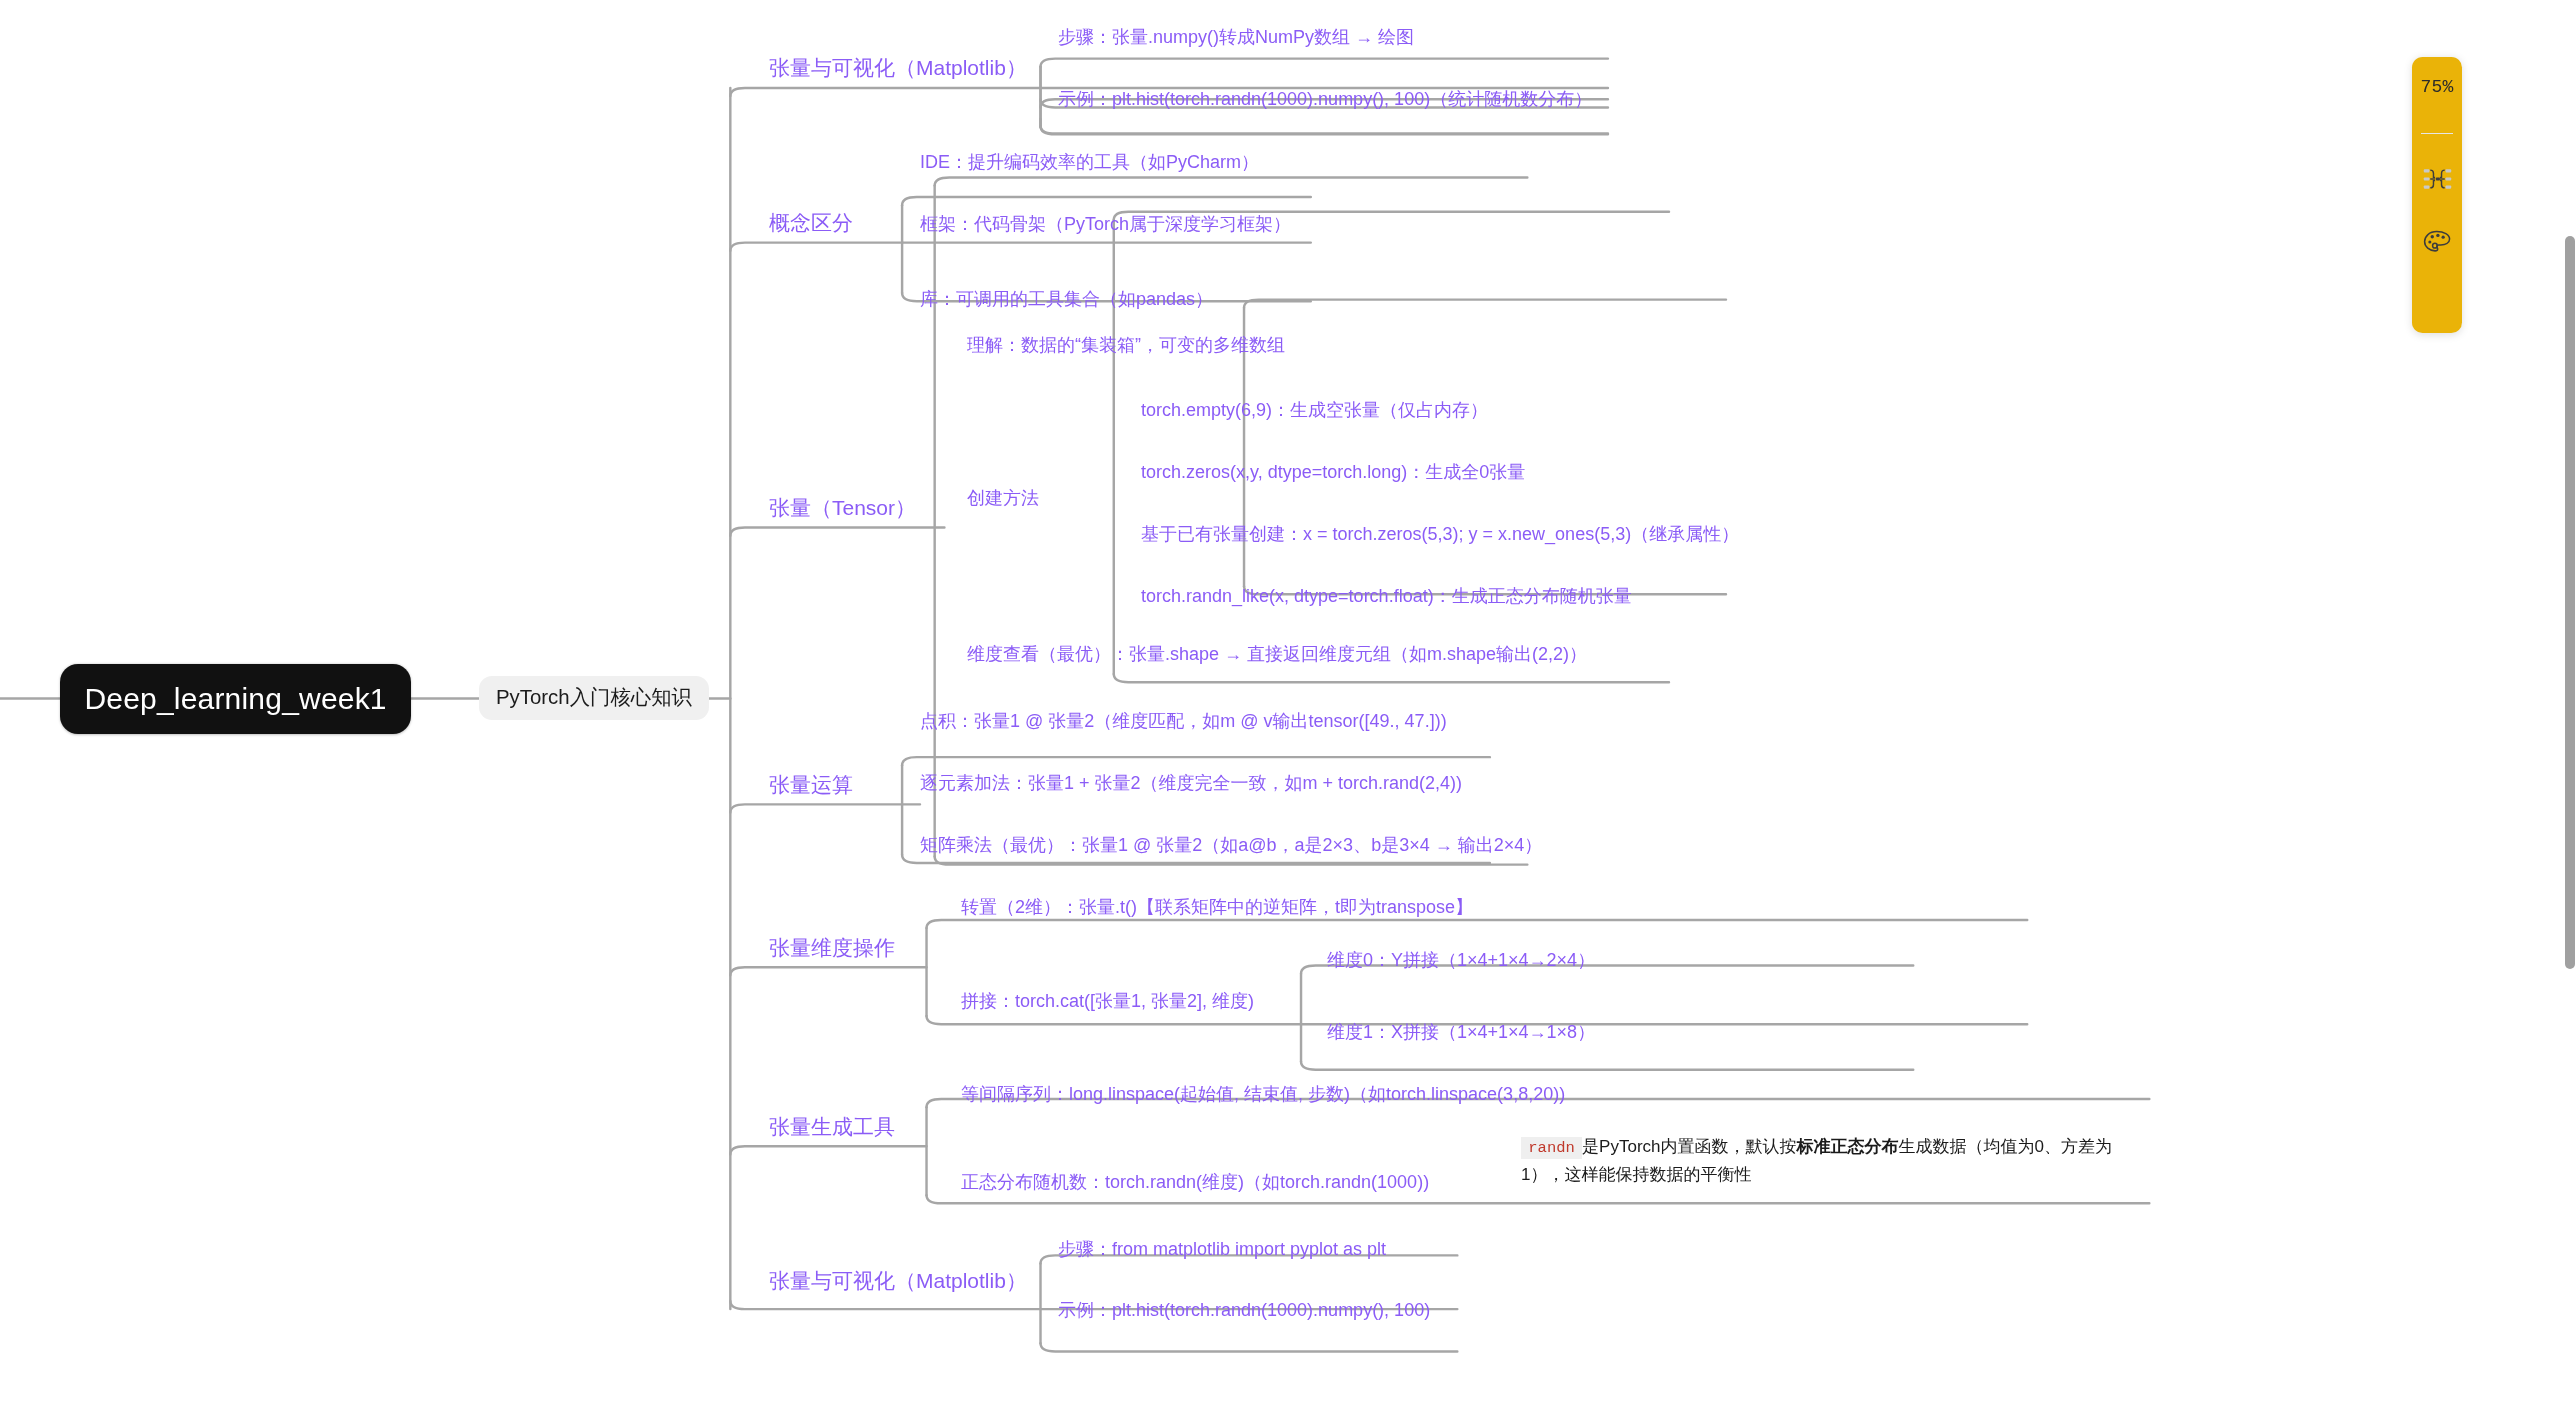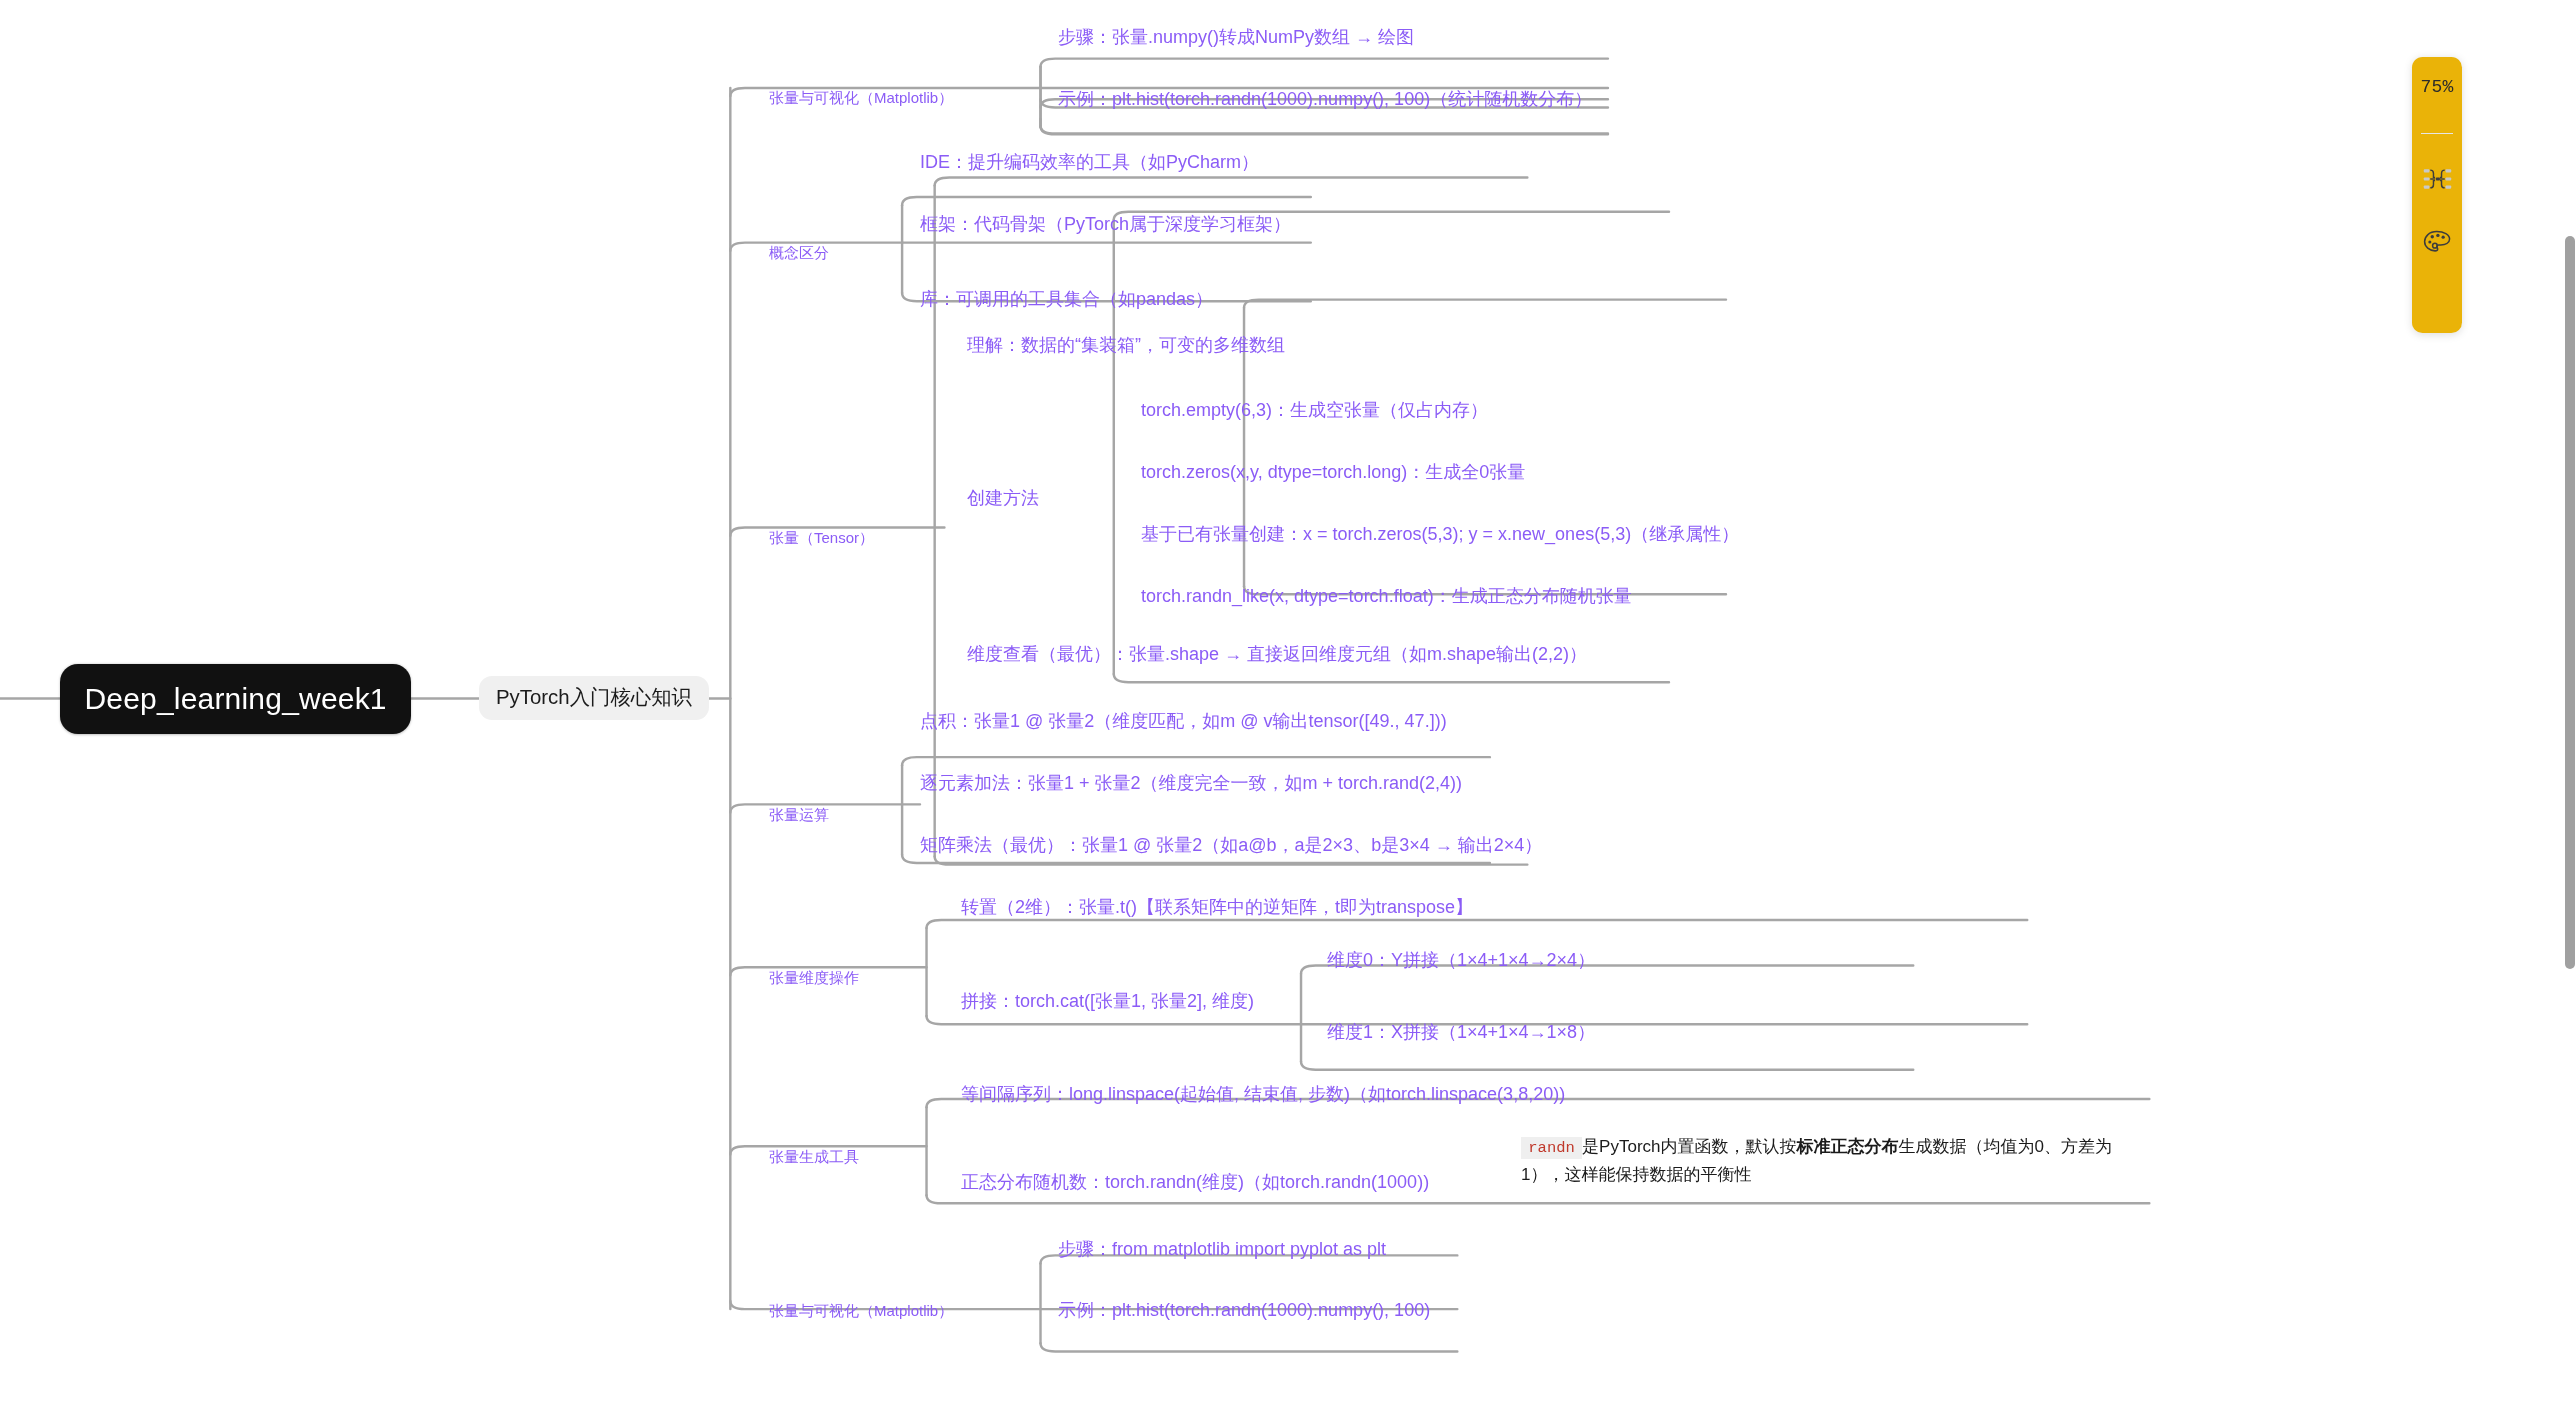--- a/index.html
+++ b/index.html
@@ -43,21 +43,21 @@
   }
 
   .l1-node {
     background: #f0f0f0;
     color: #1b1b1b;
     border-radius: 13px;
     padding: 9px 17px;
     font-size: 20.4px;
   }
 
-  .l2-node { font-size: 15px; margin-top: 34px; }
+  .l2-node { font-size: 21px; }
   .l3-node { font-size: 18px; }
   .l4-node { font-size: 18px; }
 
   
   .note-node {
     position: absolute;
     width: 604px;
     font-size: 17px;
     line-height: 1.62;
     color: #1b1b1b;
@@ -220,21 +220,21 @@
   <div class="node l3-node" style="left:920px; top:213px;">框架：代码骨架（PyTorch属于深度学习框架）</div>
 
   <div class="node l3-node" style="left:920px; top:288px;">库：可调用的工具集合（如pandas）</div>
 
   <div class="node l3-node" style="left:967px; top:334px;">理解：数据的“集装箱”，可变的多维数组</div>
 
   <div class="node l3-node" style="left:967px; top:487px;">创建方法</div>
 
   <div class="node l3-node" style="left:967px; top:643px;">维度查看（最优）：张量.shape → 直接返回维度元组（如m.shape输出(2,2)）</div>
 
-  <div class="node l4-node" style="left:1141px; top:399px;">torch.empty(6,3)：生成空张量（仅占内存）</div>
+  <div class="node l4-node" style="left:1141px; top:399px;">torch.empty(6,9)：生成空张量（仅占内存）</div>
 
   <div class="node l4-node" style="left:1141px; top:461px;">torch.zeros(x,y, dtype=torch.long)：生成全0张量</div>
 
   <div class="node l4-node" style="left:1141px; top:523px;">基于已有张量创建：x = torch.zeros(5,3); y = x.new_ones(5,3)（继承属性）</div>
 
   <div class="node l4-node" style="left:1141px; top:585px;">torch.randn_like(x, dtype=torch.float)：生成正态分布随机张量</div>
 
   <div class="node l3-node" style="left:920px; top:710px;">点积：张量1 @ 张量2（维度匹配，如m @ v输出tensor([49., 47.]))</div>
 
   <div class="node l3-node" style="left:920px; top:772px;">逐元素加法：张量1 + 张量2（维度完全一致，如m + torch.rand(2,4))</div>

